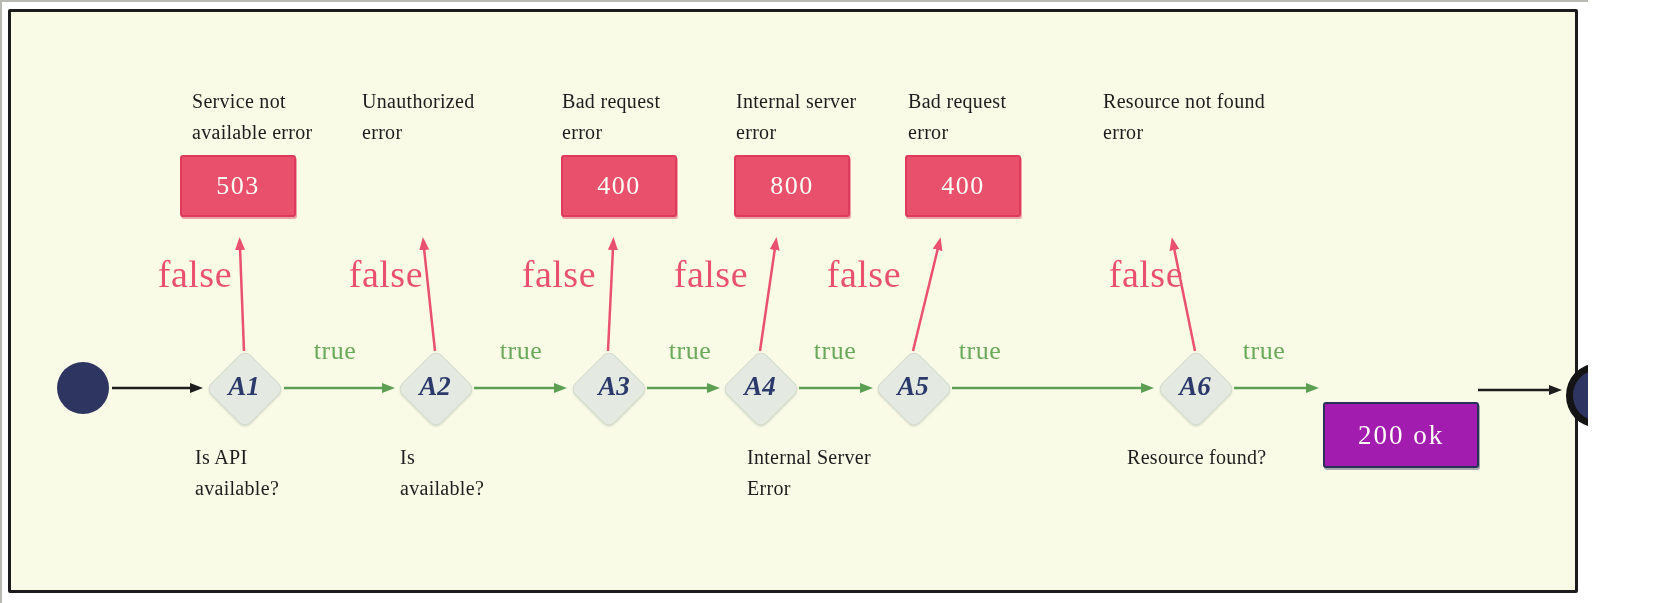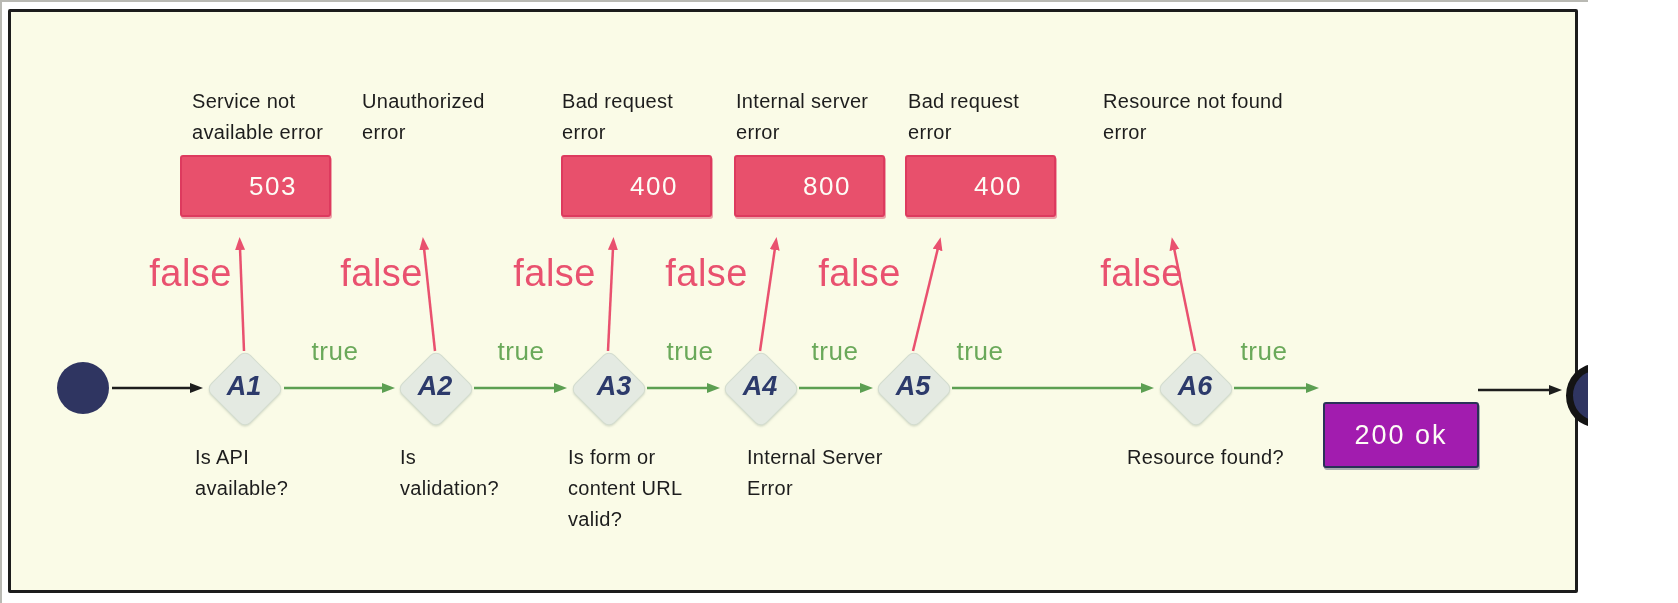--- a/index.html
+++ b/index.html
@@ -1,38 +1,37 @@
 <!DOCTYPE html>
 <html><head>
 <meta charset="utf-8">
 <style>
   html,body{margin:0;padding:0;background:#ffffff;}
   .canvas{
     position:relative;width:1588px;height:603px;background:#ffffff;overflow:hidden;
-    font-family:Liberation Sans, sans-serif;color:#1d1d1d;
+    font-family:Liberation Serif, serif;color:#1d1d1d;
   }
   .edge-top{position:absolute;left:0;top:0;width:100%;height:2px;background:#b9b9b3;}
   .edge-left{position:absolute;left:0;top:0;width:2px;height:100%;background:#b9b9b3;}
   .frame{
     position:absolute;left:8px;top:9px;right:10px;bottom:10px;
     background:#fafbe7;border:3px solid #1c1c1c;border-radius:2px;
   }
   .layer{position:absolute;left:0;top:0;width:1678px;height:603px;}
   
   .note{position:absolute;white-space:pre-line;font-size:20px;line-height:31px;
         letter-spacing:0.3px;color:#1d1d1d;}
   .err-label{top:86px;}
   .question{top:442px;width:210px;}
   
   .err-box{
     position:absolute;top:155px;width:112px;height:58px;
     background:#e8506c;border:2.5px solid #dd3a5e;border-radius:3px;
     display:flex;align-items:center;justify-content:center;
     box-shadow:1px 2px 0 rgba(221,58,94,.45);
-    padding-left:35px;
   }
   .err-code{color:#fdfdf6;font-size:26px;letter-spacing:1.5px;}
   
   .false-label{position:absolute;top:252px;width:110px;text-align:right;
     color:#e9516f;font-size:38px;letter-spacing:0.5px;}
   .true-label{position:absolute;top:336px;width:120px;text-align:center;
     color:#6aa95a;font-size:26px;letter-spacing:0.5px;}
   
   .diamond{
     position:absolute;top:361px;width:54px;height:54px;
@@ -106,34 +105,31 @@
   <div class="note question" style="left:195px">Is API
 available?</div>
 
   <div class="note err-label" style="left:362px">Unauthorized
 error</div>
   <div class="false-label" style="left:313px">false</div>
   <div class="true-label" style="left:461px">true</div>
   <div class="diamond" style="left:408px"></div>
   <div class="dlabel" style="left:397px">A2</div>
   <div class="note question" style="left:400px">Is
-validation?</div>
+available?</div>
 
   <div class="note err-label" style="left:562px">Bad request
 error</div>
   <div class="err-box" style="left:561px">
     <span class="err-code">400</span>
   </div>
   <div class="false-label" style="left:486px">false</div>
   <div class="true-label" style="left:630px">true</div>
   <div class="diamond" style="left:581px"></div>
   <div class="dlabel" style="left:576px">A3</div>
-  <div class="note question" style="left:568px">Is form or
-content URL
-valid?</div>
 
   <div class="note err-label" style="left:736px">Internal server
 error</div>
   <div class="err-box" style="left:734px">
     <span class="err-code">800</span>
   </div>
   <div class="false-label" style="left:638px">false</div>
   <div class="true-label" style="left:775px">true</div>
   <div class="diamond" style="left:733px"></div>
   <div class="dlabel" style="left:722px">A4</div>

